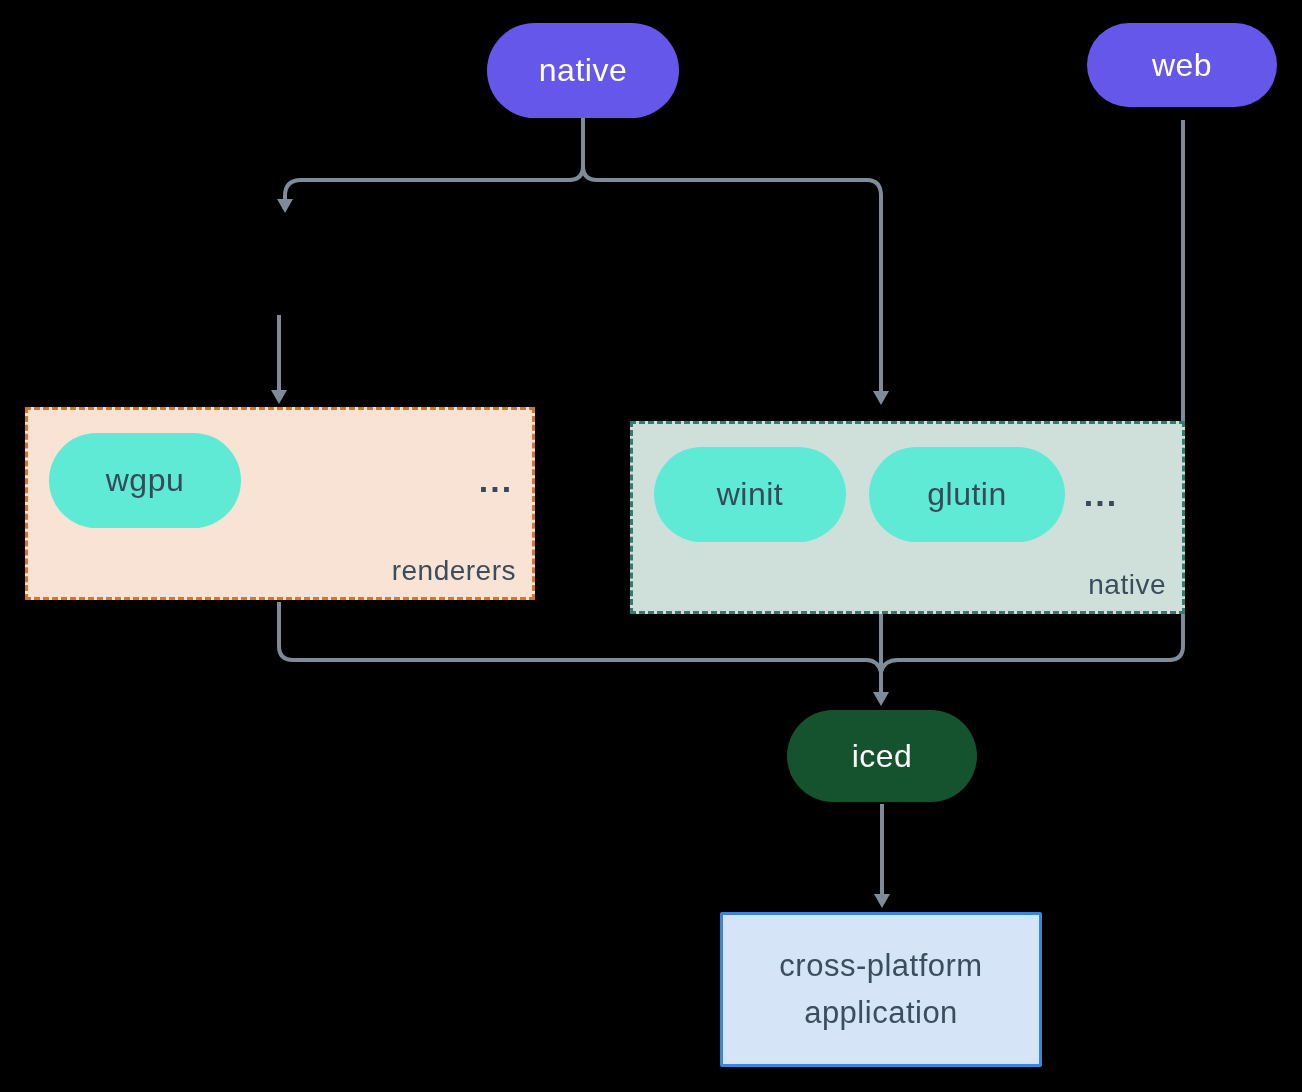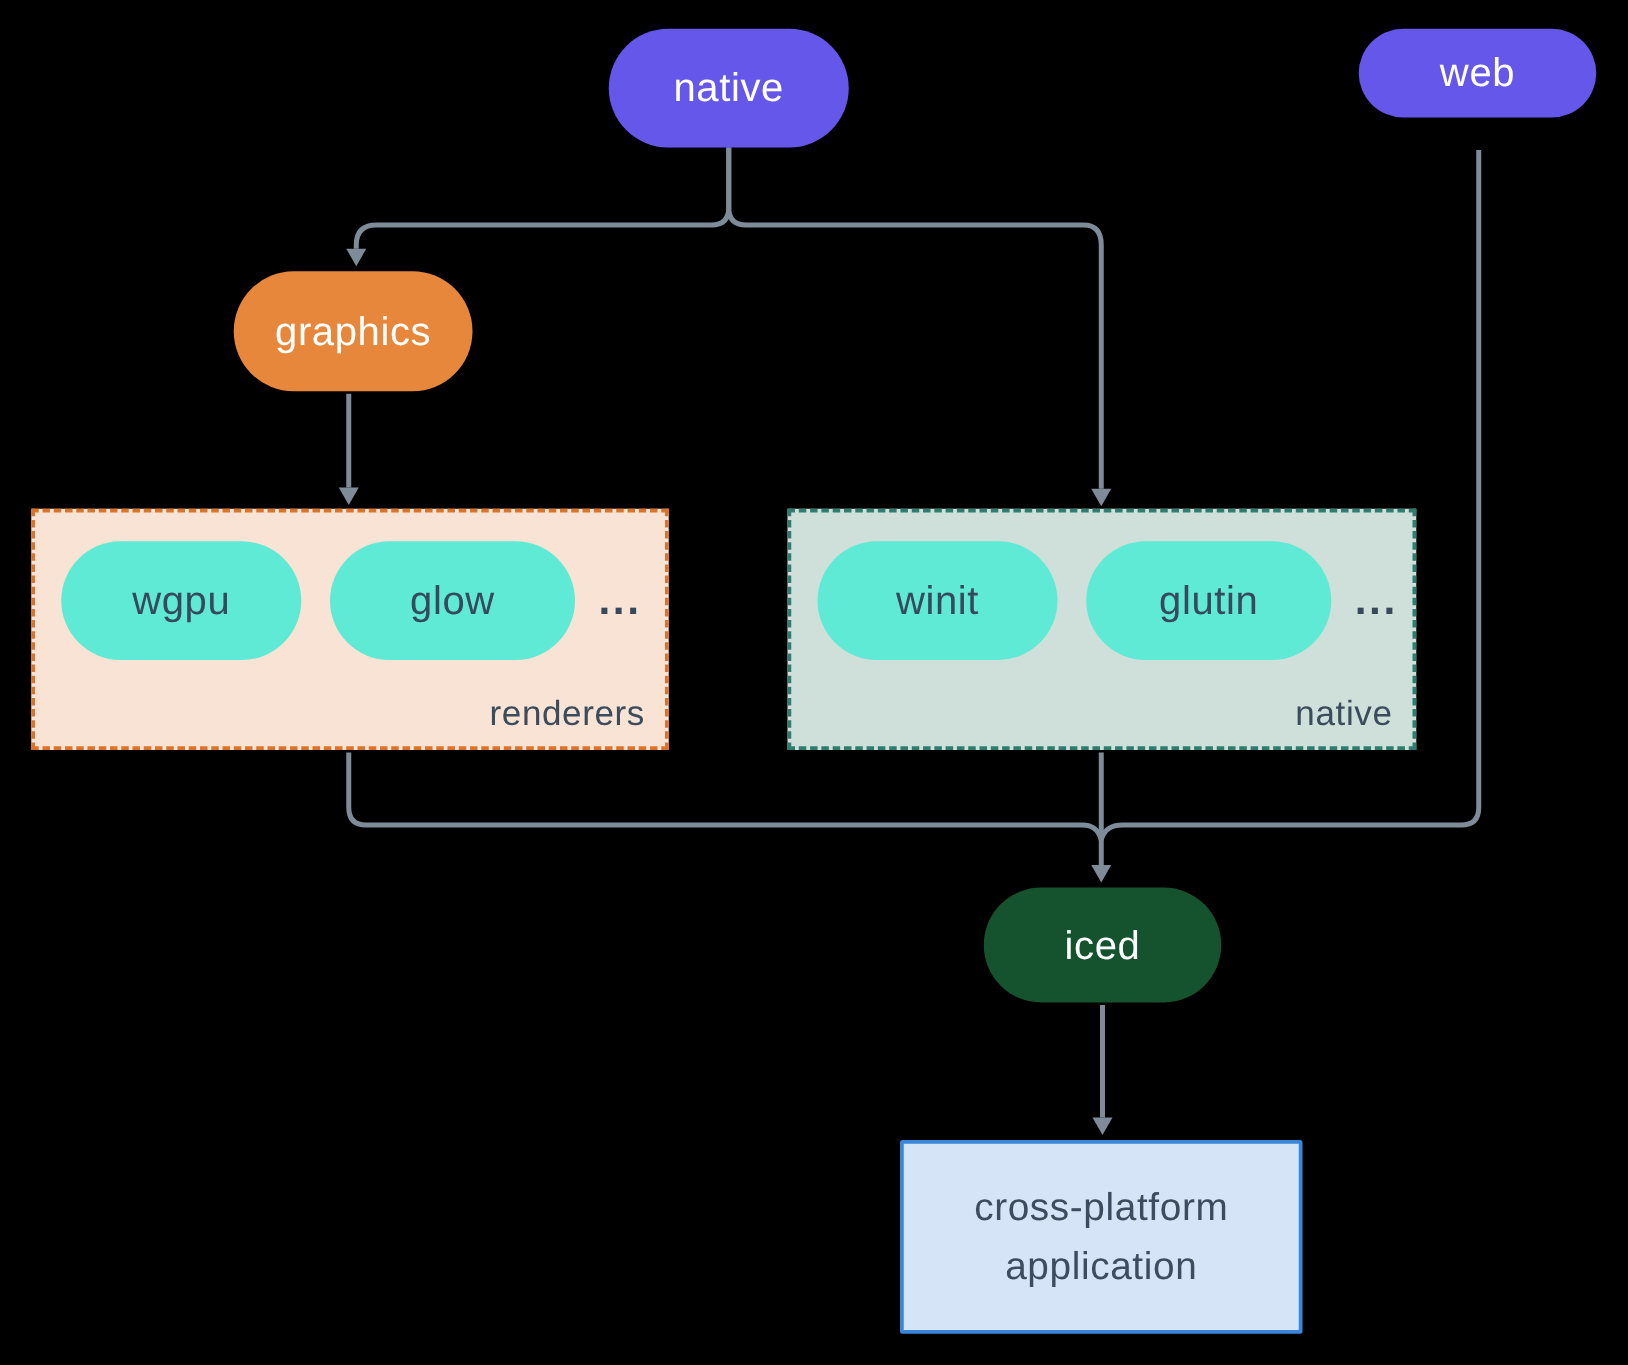--- a/index.html
+++ b/index.html
@@ -19,35 +19,35 @@
     color:#ffffff;
     font-size:32px;
     letter-spacing:0.5px;
   }
   .pill.purple{background:#6457ea;}
   .pill.orange{background:#e7873c;}
   .pill.blue{background:#14532d;}
   .pill.white{background:#5eead4;color:#37495a;}
 
   .node-native{left:487px;top:23px;width:192px;height:95px;}
-  .node-web{left:1087px;top:23px;width:190px;height:71px;align-items:center;}
+  .node-web{left:1087px;top:23px;width:190px;height:84px;align-items:center;}
   .node-graphics{left:187px;top:217px;width:191px;height:96px;}
   .node-iced{left:787px;top:710px;width:190px;height:92px;border-radius:46px;}
 
   .groupbox{
     position:absolute;
     width:510px;height:193px;
     box-sizing:border-box;
   }
   .groupbox.renderers{
     left:25px;top:407px;width:510px;
     background:#f9e3d4;border:3px dashed #db7428;
   }
   .groupbox.shells{
-    left:630px;top:407px;width:503px;
+    left:630px;top:421px;width:555px;
     background:#cfe0da;border:3px dashed #2e7d6e;
   }
   .groupbox .item-a{left:21px;top:23px;width:192px;height:95px;}
   .groupbox .item-b{left:236px;top:23px;width:196px;height:95px;}
   .ellipsis{
     position:absolute;left:438px;top:23px;width:60px;height:95px;
     display:flex;align-items:center;justify-content:center;
     color:#37495a;font-size:34px;font-weight:700;letter-spacing:2px;
   }
   .group-label{
@@ -95,30 +95,24 @@
   </svg>
 
   <div class="pill purple node-native">
     <span>native</span>
   </div>
 
   <div class="pill purple node-web">
     <span>web</span>
   </div>
 
-  <div class="pill orange node-graphics">
-    <span>graphics</span>
-  </div>
 
   <div class="groupbox renderers">
     <div class="pill white item-a">
       <span>wgpu</span>
-    </div>
-    <div class="pill white item-b">
-      <span>glow</span>
     </div>
     <div class="ellipsis">...</div>
     <div class="group-label">renderers</div>
   </div>
 
   <div class="groupbox shells">
     <div class="pill white item-a">
       <span>winit</span>
     </div>
     <div class="pill white item-b">

